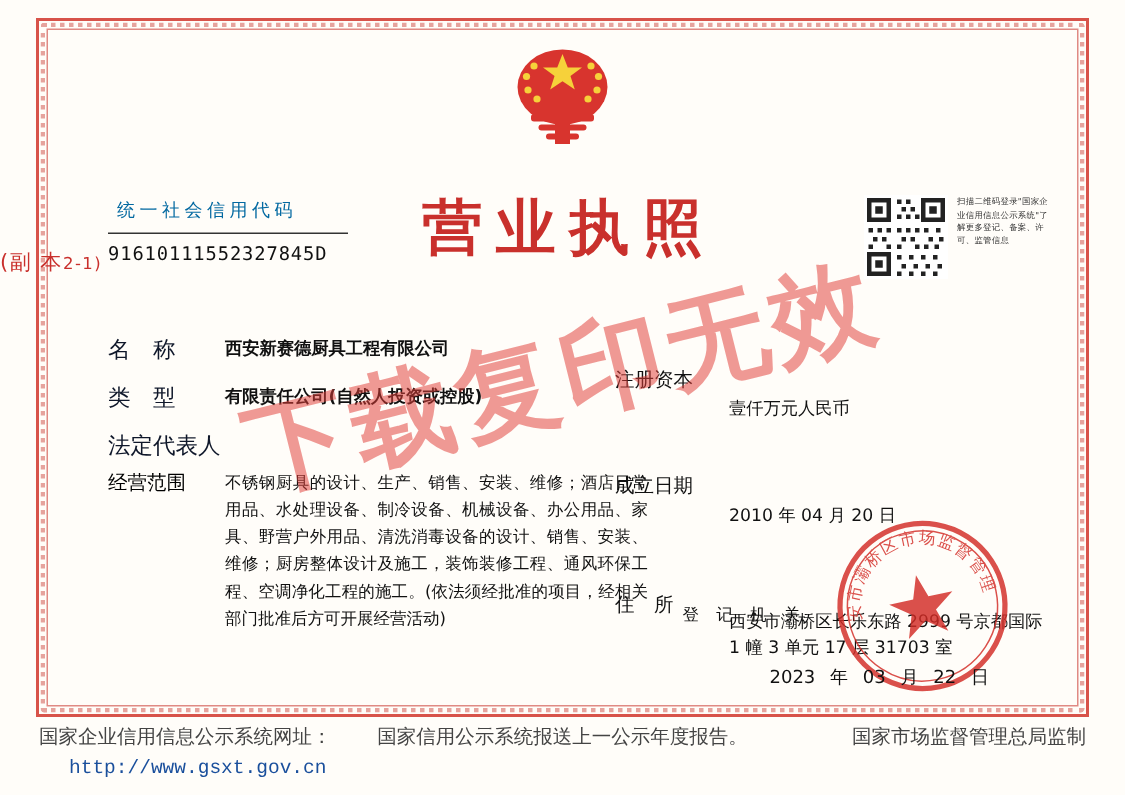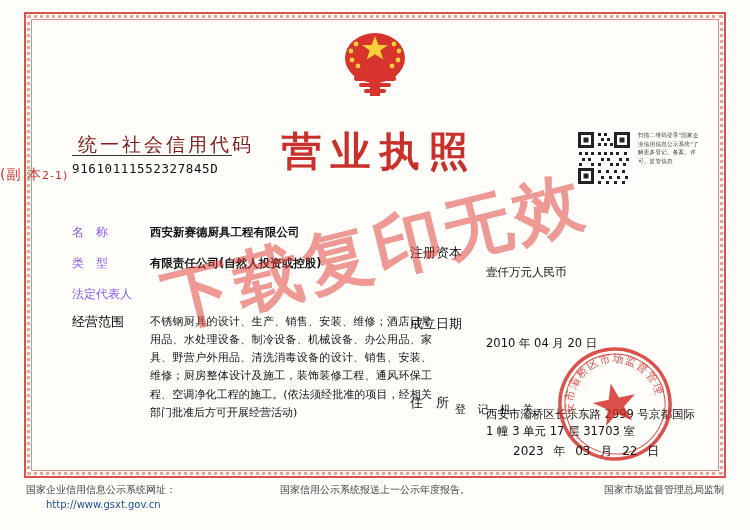--- a/index.html
+++ b/index.html
@@ -94,22 +94,22 @@
     color: #c9302c;
     letter-spacing: 1px;
   }
   .subtitle .num { font-size: 11px; }
 
   
   .code-label {
     position: absolute;
     left: 78px;
     top: 132px;
-    font-size: 19px;
-    color: #7f1d1d;
+    font-size: 12px;
+    color: #0369a1;
     letter-spacing: 3px;
   }
   .code-rule {
     position: absolute;
     left: 72px;
     top: 155px;
     width: 160px;
     border-bottom: 1px solid #333;
   }
   .code-value {
@@ -149,22 +149,22 @@
     right: 52px;
   }
   .row {
     display: flex;
     margin-bottom: 13px;
     align-items: flex-start;
   }
   .lbl {
     width: 78px;
     flex: 0 0 78px;
-    font-size: 12px;
-    color: #8b5cf6;
+    font-size: 15px;
+    color: #0f172a;
     letter-spacing: 0px;
     display: flex;
     justify-content: space-between;
   }
   .val {
     font-size: 11.5px;
     color: #111;
     line-height: 1.55;
     flex: 1;
     font-weight: bold;
@@ -253,23 +253,24 @@
     pointer-events: none;
   }
 
   
   .footer {
     position: absolute;
     left: 0;
     right: 0;
     bottom: 8px;
     height: 40px;
-    font-size: 10px;
+    font-size: 13px;
     color: #444;
     line-height: 1.5;
+    font-family: Liberation Mono, monospace;
   }
   .f-left  { position: absolute; left: 26px;  top: 0; text-align: left; }
   .f-left .url { color: #1a4f9c; padding-left: 20px; }
   .f-mid   { position: absolute; left: 50%; transform: translateX(-50%); top: 0; text-align: center; }
   .f-right { position: absolute; right: 26px; top: 0; text-align: right; padding-left: 21px; }
 </style>
 </head>
 <body>
 
 <div class="page">

